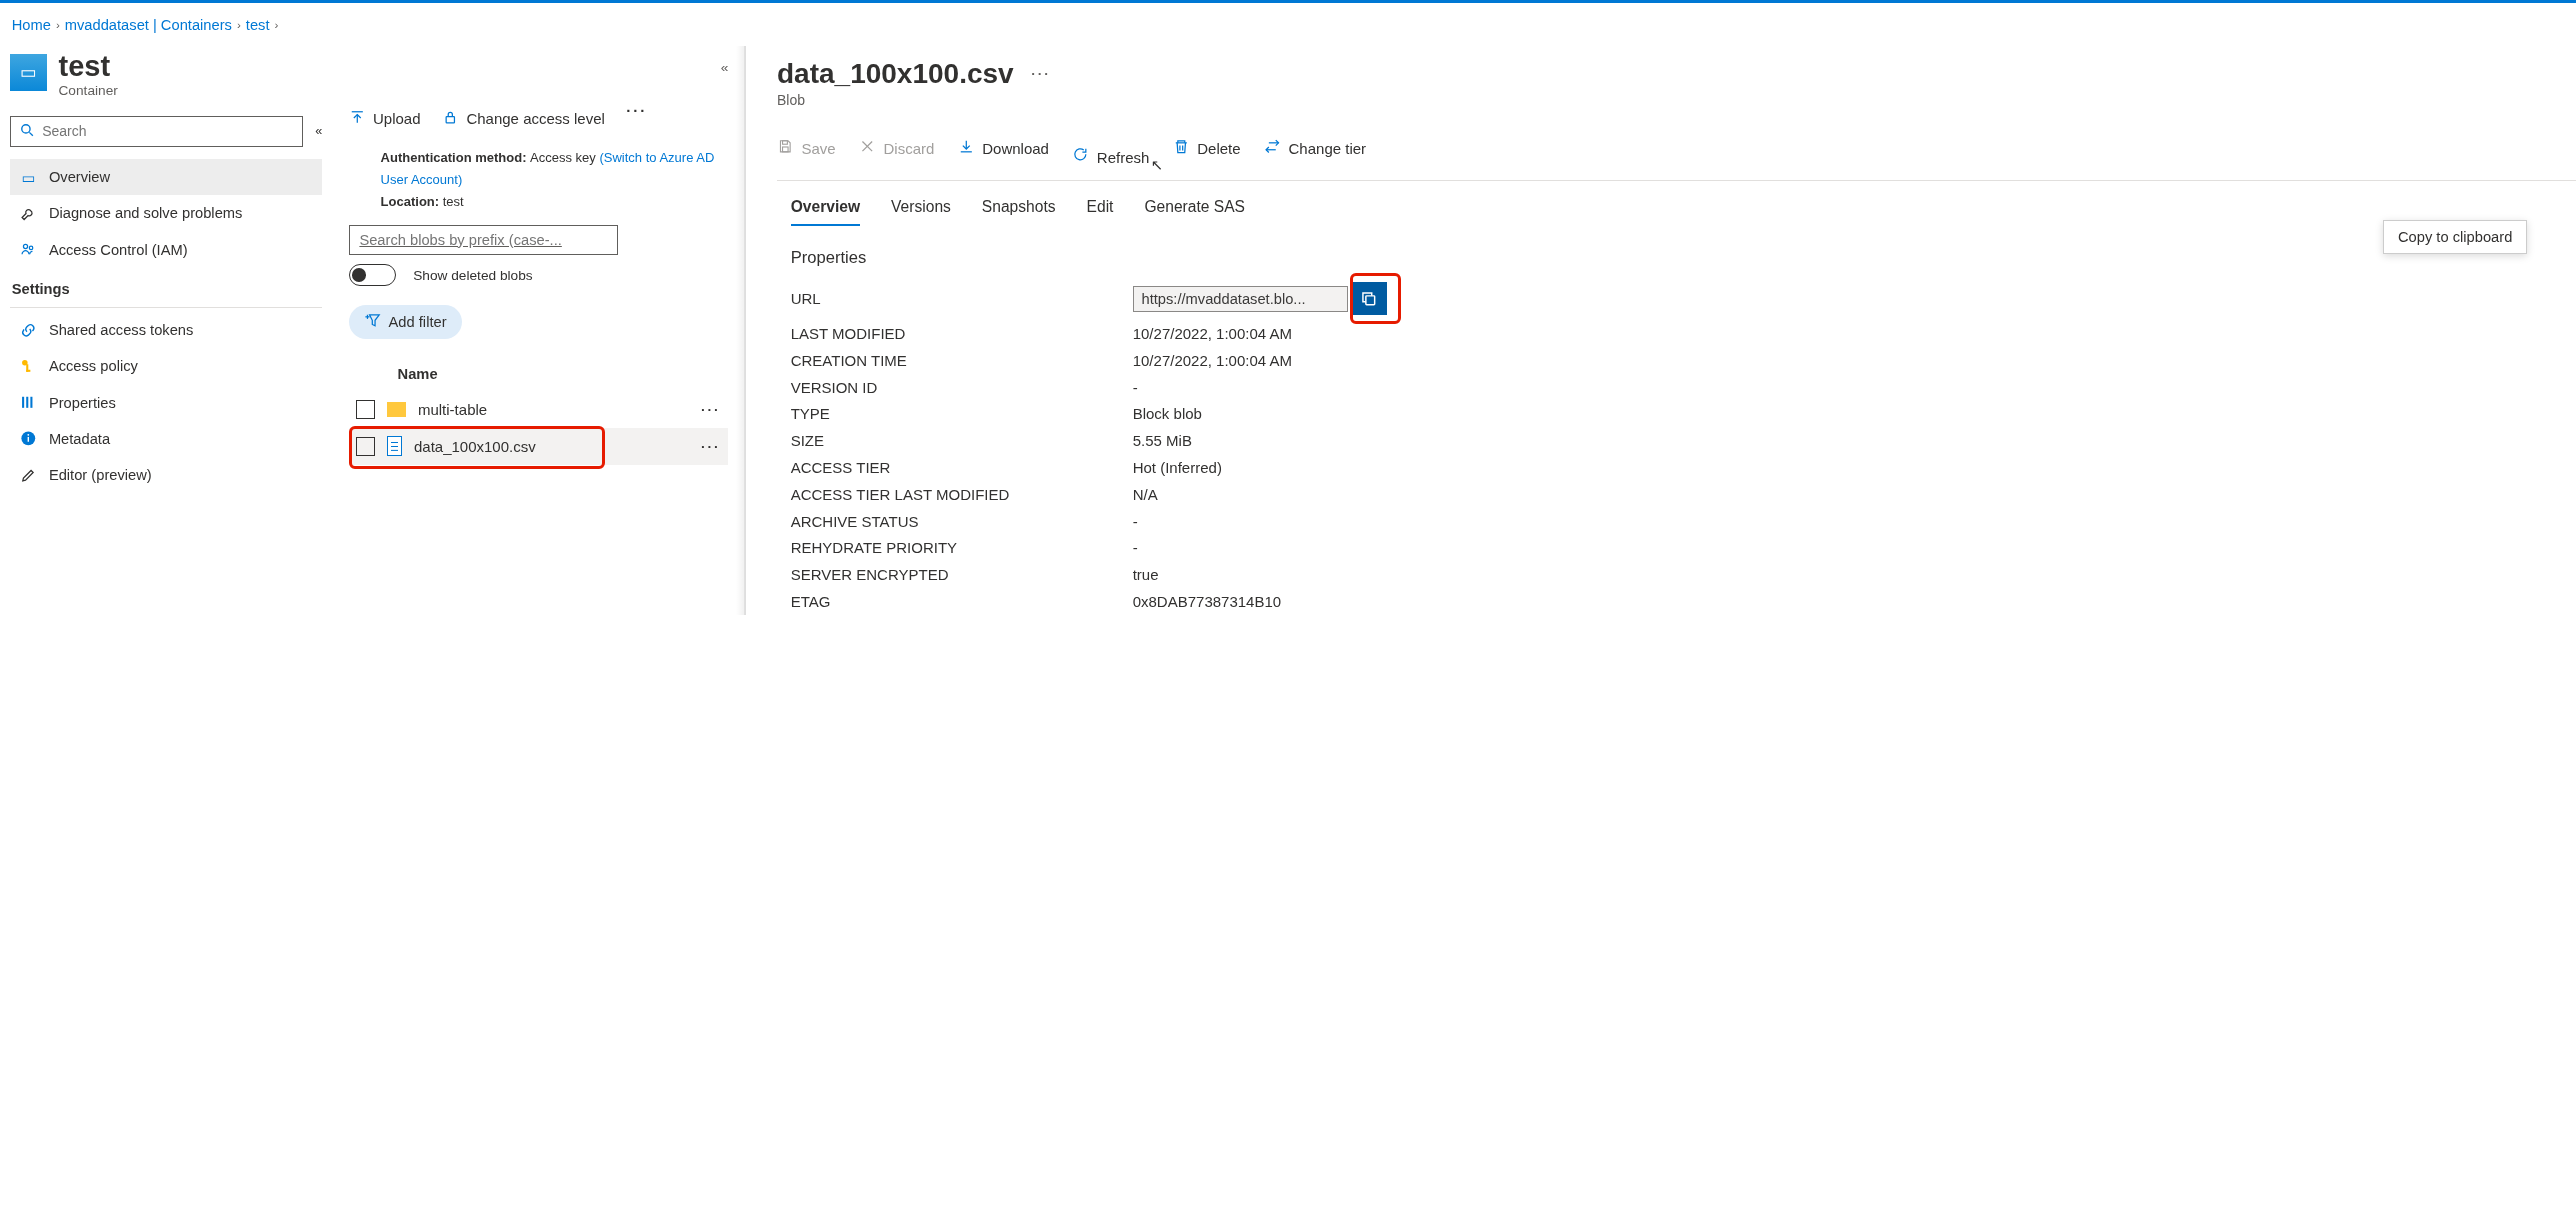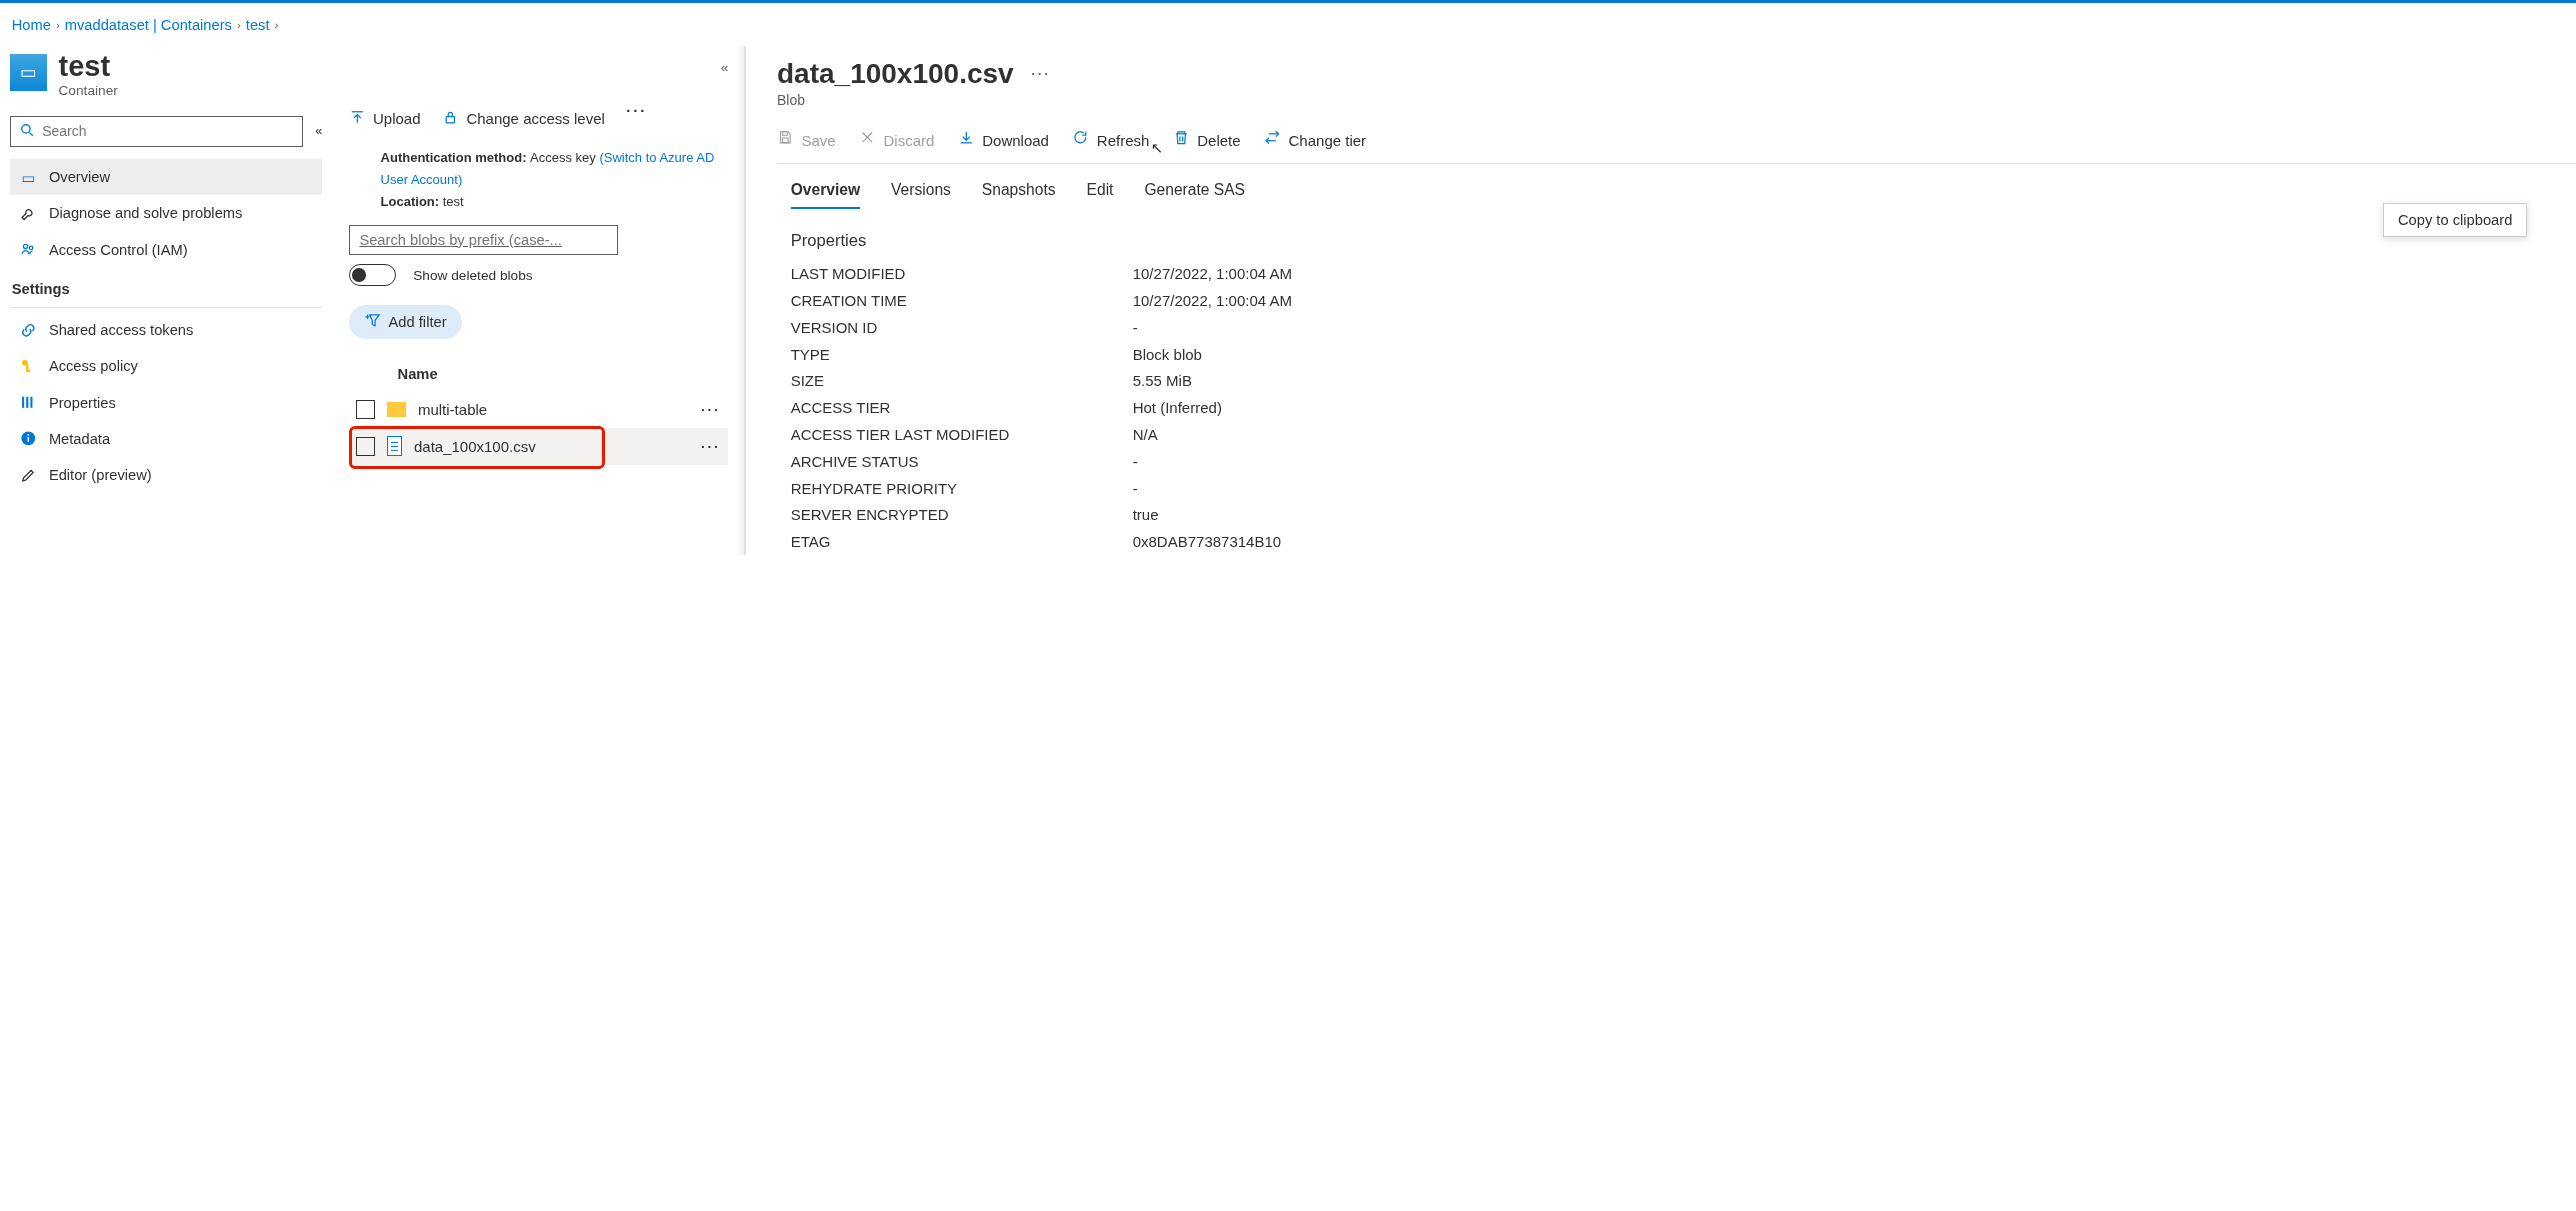--- a/index.html
+++ b/index.html
@@ -316,21 +316,21 @@
       <div class="blob-tb-item">
         <span class="blob-tb-icon">
           <svg class="icon" viewBox="0 0 24 24" fill="none" stroke="currentColor" stroke-width="1.8">
               <line x1="4" y1="20" x2="20" y2="20"></line>
               <line x1="12" y1="4" x2="12" y2="16"></line>
               <polyline points="7,11 12,16 17,11"></polyline>
             </svg>
         </span>
         <span>Download</span>
       </div>
-      <div class="blob-tb-item" style="position:relative;">
+      <div class="blob-tb-item" style="position:relative;margin-top:17px;">
         <span class="blob-tb-icon">
           <svg class="icon" viewBox="0 0 24 24" fill="none" stroke="currentColor" stroke-width="1.8">
               <path d="M20 12a8 8 0 1 1-3-6.2"></path>
               <polyline points="20,4 20,9 15,9"></polyline>
             </svg>
         </span>
         <span>Refresh</span>
         <span class="cursor-arrow" style="right:-13.7px; top:9.8px;">↖</span>
       </div>
       <div class="blob-tb-item">
@@ -366,20 +366,33 @@
       <div class="tab">Generate SAS</div>
     </div>
 
     <div style="position:relative;">
       <div class="tooltip" style="right:49px; top:-5.9px;">Copy to clipboard</div>
     </div>
 
     <div class="props-header">Properties</div>
 
     <div class="prop-row">
+      <div class="prop-key">URL</div>
+      <div class="prop-val" style="display:flex; align-items:center; position:relative;">
+        <input class="url-field" readonly="" value="https://mvaddataset.blo..." style="">
+        <div class="copy-btn">
+          <svg width="17.6" height="17.6" viewBox="0 0 24 24" stroke-width="2">
+              <rect x="8" y="8" width="12" height="12" rx="1"></rect>
+              <path d="M16 8V4H4v12h4"></path>
+            </svg>
+        </div>
+        <div class="red-box" style="left:217px; top:-9.8px; width:51px; height:51px;"></div>
+      </div>
+    </div>
+    <div class="prop-row">
         <div class="prop-key">LAST MODIFIED</div>
         <div class="prop-val">10/27/2022, 1:00:04 AM</div>
       </div>
     <div class="prop-row">
         <div class="prop-key">CREATION TIME</div>
         <div class="prop-val">10/27/2022, 1:00:04 AM</div>
       </div>
     <div class="prop-row">
         <div class="prop-key">VERSION ID</div>
         <div class="prop-val">-</div>

